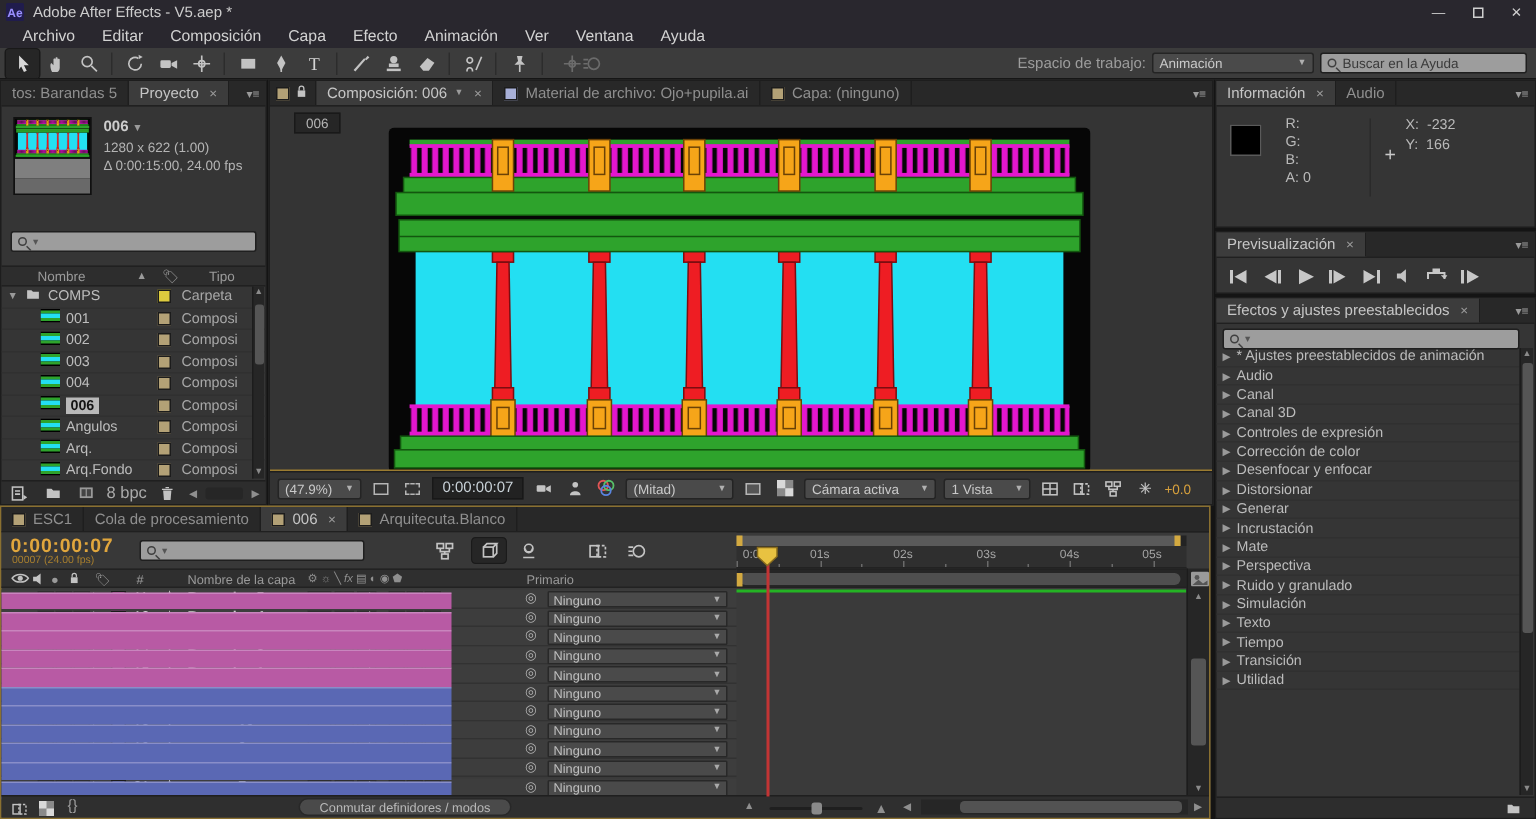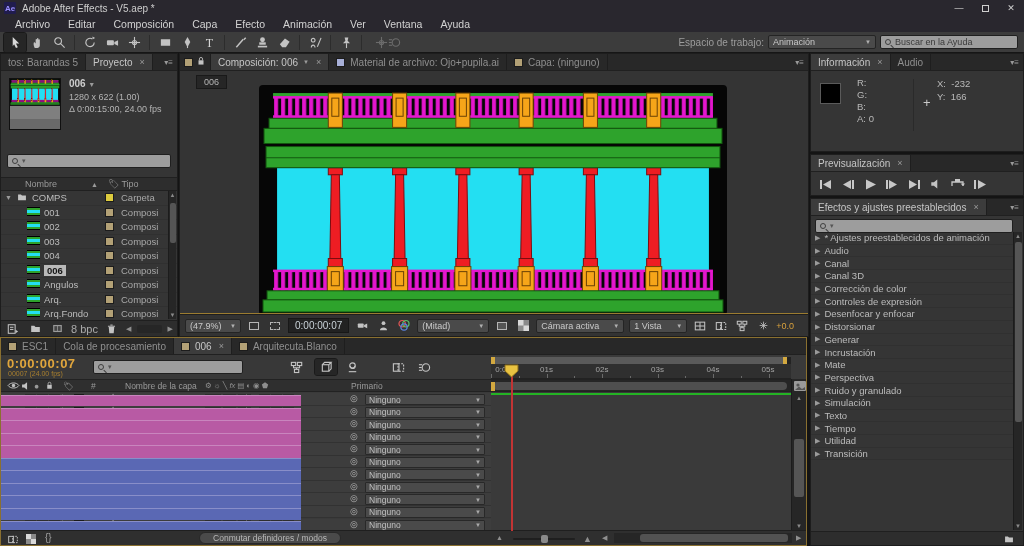--- a/index.html
+++ b/index.html
@@ -331,21 +331,21 @@
     <div>Δ 0:00:15:00, 24.00 fps</div>
   </div>
   <div class="searchbox" style="position:absolute;left:6px;top:100px;width:164px">
     <span class="mag"></span>
       <span style="font-size:7px;color:#555">▾</span>
   </div>
   <div class="pcols">
     <span style="margin-left:24px">Nombre</span>
     <span style="margin-left:34px;font-size:7px">▲</span>
     <span style="margin-left:10px">🏷︎</span>
-    <span style="margin-left:2px">Tipo</span>
+    <span style="margin-left:20px">Tipo</span>
   </div>
   <div class="plist" id="plist">
       <div class="prow">
         <span style="margin-left:4px;font-size:7px;color:#9a9a9a">▼</span>
         <span style="margin:0 4px"><svg width="12" height="10" viewBox="0 0 14 14" fill="none" stroke="#c3c3c3" stroke-width="1.2">
             <path d="M1.5 3.5 H5.5 L7 5 H12.5 V11.5 H1.5 Z" fill="#c3c3c3" stroke="none"></path>
           </svg></span>
         <span class="nm">COMPS</span>
         <span class="chip" style="background:#ddcb3e"></span>
         <span class="typ">Carpeta</span>
@@ -767,28 +767,28 @@
       <div class="fxrow">
         <span class="tri">▶</span>
         <span>Canal</span>
       </div>
       <div class="fxrow">
         <span class="tri">▶</span>
         <span>Canal 3D</span>
       </div>
       <div class="fxrow">
         <span class="tri">▶</span>
+        <span>Controles de expresión</span>
+      </div>
+      <div class="fxrow">
+        <span class="tri">▶</span>
         <span>Corrección de color</span>
       </div>
       <div class="fxrow">
         <span class="tri">▶</span>
-        <span>Controles de expresión</span>
-      </div>
-      <div class="fxrow">
-        <span class="tri">▶</span>
         <span>Desenfocar y enfocar</span>
       </div>
       <div class="fxrow">
         <span class="tri">▶</span>
         <span>Distorsionar</span>
       </div>
       <div class="fxrow">
         <span class="tri">▶</span>
         <span>Generar</span>
       </div>
@@ -815,25 +815,25 @@
       <div class="fxrow">
         <span class="tri">▶</span>
         <span>Texto</span>
       </div>
       <div class="fxrow">
         <span class="tri">▶</span>
         <span>Tiempo</span>
       </div>
       <div class="fxrow">
         <span class="tri">▶</span>
+        <span>Transición</span>
+      </div>
+      <div class="fxrow">
+        <span class="tri">▶</span>
         <span>Utilidad</span>
-      </div>
-      <div class="fxrow">
-        <span class="tri">▶</span>
-        <span>Transición</span>
       </div>
     </div>
   <div class="vscroll" style="right:1px;top:33px;width:9px;height:298px">
     <span class="sarr" style="top:1px">▲</span>
     <div class="vthumb" style="top:10px;width:7px;height:180px"></div>
     <span class="sarr" style="bottom:1px">▼</span>
   </div>
   <div class="fxbottom">
     <span class="icb" id="ic-fxfolder">
         <svg width="12" height="10" viewBox="0 0 14 14" fill="none" stroke="#c3c3c3" stroke-width="1.2">

